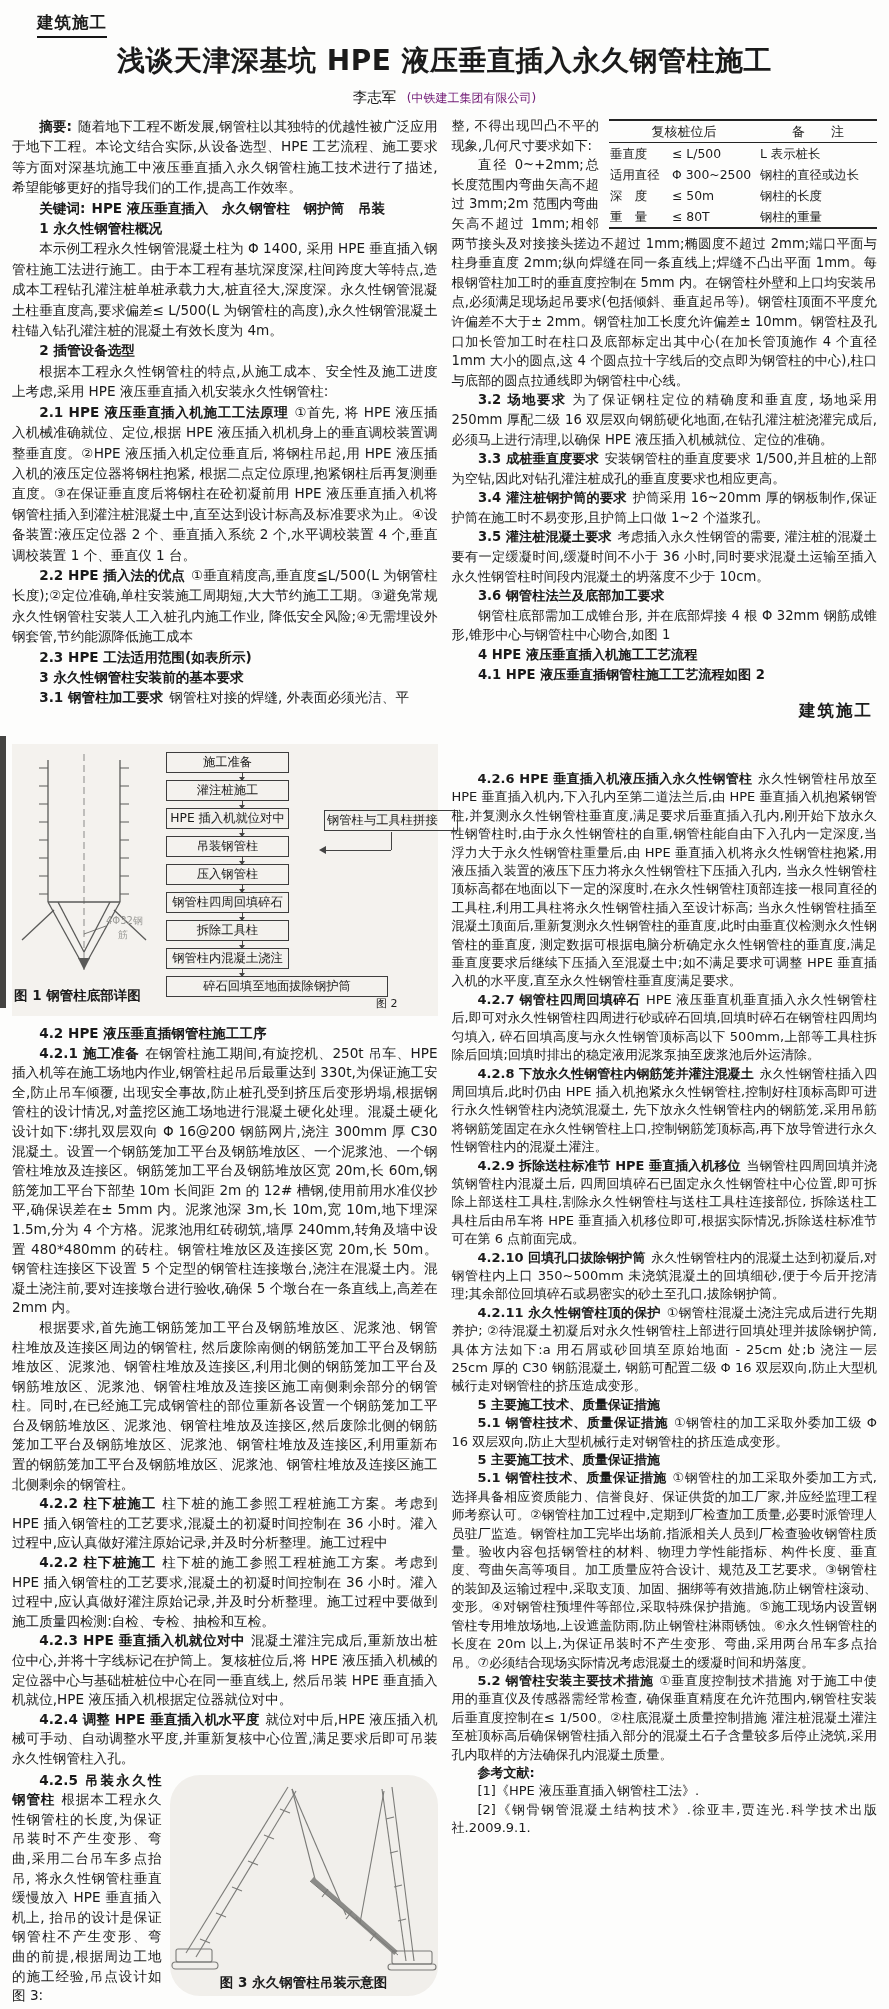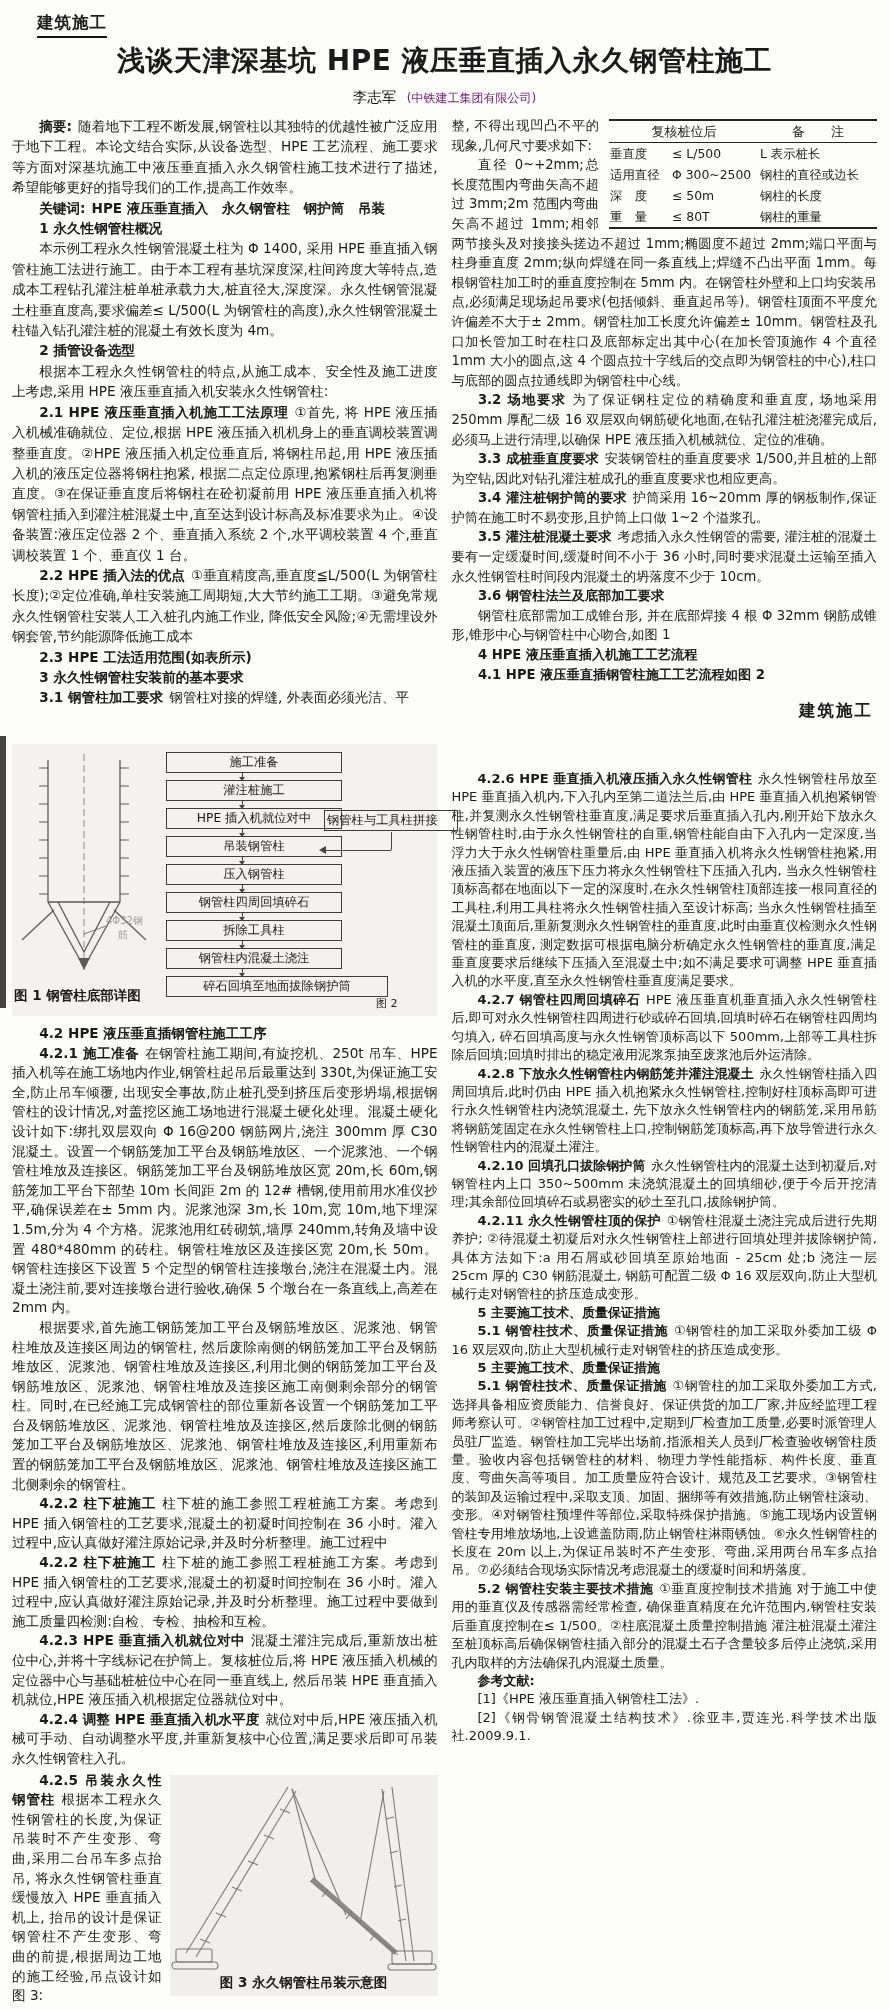--- a/index.html
+++ b/index.html
@@ -62,21 +62,21 @@
   .tbl-head div{text-align:center;font-size:13px;}
   .tbl-row{display:grid;grid-template-columns:62px 88px 1fr;}
   .tbl-row div{padding:0 1px;white-space:nowrap;overflow:hidden;}
 
   
   .figrow{display:flex;gap:10px;background:#f4f2ee;padding:8px 2px 2px 2px;}
   .fig1wrap{width:142px;flex:none;display:flex;flex-direction:column;}
   .fig1cap{font-weight:bold;font-size:13.5px;margin-top:2px;white-space:nowrap;}
   .fc{position:relative;flex:1;height:262px;}
   .fc-box{
-    width:176px;box-sizing:border-box;
+    width:123px;box-sizing:border-box;
     border:1.5px solid #3d3d3d;
     font-size:12.3px;line-height:17px;text-align:center;
     padding:1px 2px;background:transparent;white-space:nowrap;
   }
   .fc-box.wide{width:222px;}
   .fc-arrow{
     width:0;height:7px;border-left:1.2px solid #444;
     margin:0 0 0 76px;position:relative;
   }
   .fc-arrow::after{
@@ -95,21 +95,21 @@
     border:4px solid transparent;border-right:7px solid #444;
   }
   .fig2-label{position:absolute;left:210px;bottom:0;font-weight:normal;font-size:11px;}
 
   .h42{margin-top:8px;}
 
   
   .sec425{margin-top:2px;overflow:hidden;}
   .fig3wrap{
     float:right;width:268px;margin:4px 0 0 8px;
-    background:#f1efeb;text-align:center;
+    background:#f1efeb;text-align:center;border-radius:30px;
   }
   .fig3cap{font-weight:bold;font-size:13.5px;padding:2px 0 4px 0;}
 
   .scan-strip{position:absolute;left:0;top:4px;width:6px;height:272px;background:#454442;}
 
   .refs-head{font-weight:bold;}
   svg{display:block;}
 </style>
 </head>
 <body>
@@ -307,20 +307,21 @@
           <div class="fig3cap">图 3 永久钢管柱吊装示意图</div>
         </div>
         <p class="para ind"><b class="lead">4.2.5 吊装永久性钢管柱</b><span>根据本工程永久性钢管柱的长度,为保证吊装时不产生变形、弯曲,采用二台吊车多点抬吊, 将永久性钢管柱垂直缓慢放入 HPE 垂直插入机上, 抬吊的设计是保证钢管柱不产生变形、弯曲的前提,根据周边工地的施工经验,吊点设计如图 3:</span></p>
       </div>
     </div>
 
     <div class="col colR">
       <p class="para ind"><b class="lead">4.2.6 HPE 垂直插入机液压插入永久性钢管柱</b><span>永久性钢管柱吊放至 HPE 垂直插入机内,下入孔内至第二道法兰后,由 HPE 垂直插入机抱紧钢管柱,并复测永久性钢管柱垂直度,满足要求后垂直插入孔内,刚开始下放永久性钢管柱时,由于永久性钢管柱的自重,钢管柱能自由下入孔内一定深度,当浮力大于永久性钢管柱重量后,由 HPE 垂直插入机将永久性钢管柱抱紧,用液压插入装置的液压下压力将永久性钢管柱下压插入孔内, 当永久性钢管柱顶标高都在地面以下一定的深度时,在永久性钢管柱顶部连接一根同直径的工具柱,利用工具柱将永久性钢管柱插入至设计标高; 当永久性钢管柱插至混凝土顶面后,重新复测永久性钢管柱的垂直度,此时由垂直仪检测永久性钢管柱的垂直度, 测定数据可根据电脑分析确定永久性钢管柱的垂直度,满足垂直度要求后继续下压插入至混凝土中;如不满足要求可调整 HPE 垂直插入机的水平度,直至永久性钢管柱垂直度满足要求。</span></p>
       <p class="para ind"><b class="lead">4.2.7 钢管柱四周回填碎石</b><span>HPE 液压垂直机垂直插入永久性钢管柱后,即可对永久性钢管柱四周进行砂或碎石回填,回填时碎石在钢管柱四周均匀填入, 碎石回填高度与永久性钢管顶标高以下 500mm,上部等工具柱拆除后回填;回填时排出的稳定液用泥浆泵抽至废浆池后外运清除。</span></p>
       <p class="para ind"><b class="lead">4.2.8 下放永久性钢管柱内钢筋笼并灌注混凝土</b><span>永久性钢管柱插入四周回填后,此时仍由 HPE 插入机抱紧永久性钢管柱,控制好柱顶标高即可进行永久性钢管柱内浇筑混凝土, 先下放永久性钢管柱内的钢筋笼,采用吊筋将钢筋笼固定在永久性钢管柱上口,控制钢筋笼顶标高,再下放导管进行永久性钢管柱内的混凝土灌注。</span></p>
+      <p class="para ind"><b class="lead">4.2.9 拆除送柱标准节 HPE 垂直插入机移位</b><span>当钢管柱四周回填并浇筑钢管柱内混凝土后, 四周回填碎石已固定永久性钢管柱中心位置,即可拆除上部送柱工具柱,割除永久性钢管柱与送柱工具柱连接部位, 拆除送柱工具柱后由吊车将 HPE 垂直插入机移位即可,根据实际情况,拆除送柱标准节可在第 6 点前面完成。</span></p>
       <p class="para ind"><b class="lead">4.2.10 回填孔口拔除钢护筒</b><span>永久性钢管柱内的混凝土达到初凝后,对钢管柱内上口 350~500mm 未浇筑混凝土的回填细砂,便于今后开挖清理;其余部位回填碎石或易密实的砂土至孔口,拔除钢护筒。</span></p>
       <p class="para ind"><b class="lead">4.2.11 永久性钢管柱顶的保护</b><span>①钢管柱混凝土浇注完成后进行先期养护; ②待混凝土初凝后对永久性钢管柱上部进行回填处理并拔除钢护筒, 具体方法如下:a 用石屑或砂回填至原始地面 - 25cm 处;b 浇注一层 25cm 厚的 C30 钢筋混凝土, 钢筋可配置二级 Φ 16 双层双向,防止大型机械行走对钢管柱的挤压造成变形。</span></p>
       <p class="para ind"><b class="lead">5 主要施工技术、质量保证措施</b></p>
       <p class="para ind"><b class="lead">5.1 钢管柱技术、质量保证措施</b><span>①钢管柱的加工采取外委加工级 Φ 16 双层双向,防止大型机械行走对钢管柱的挤压造成变形。</span></p>
       <p class="para ind"><b class="lead">5 主要施工技术、质量保证措施</b></p>
       <p class="para ind"><b class="lead">5.1 钢管柱技术、质量保证措施</b><span>①钢管柱的加工采取外委加工方式,选择具备相应资质能力、信誉良好、保证供货的加工厂家,并应经监理工程师考察认可。②钢管柱加工过程中,定期到厂检查加工质量,必要时派管理人员驻厂监造。钢管柱加工完毕出场前,指派相关人员到厂检查验收钢管柱质量。验收内容包括钢管柱的材料、物理力学性能指标、构件长度、垂直度、弯曲矢高等项目。加工质量应符合设计、规范及工艺要求。③钢管柱的装卸及运输过程中,采取支顶、加固、捆绑等有效措施,防止钢管柱滚动、变形。④对钢管柱预埋件等部位,采取特殊保护措施。⑤施工现场内设置钢管柱专用堆放场地,上设遮盖防雨,防止钢管柱淋雨锈蚀。⑥永久性钢管柱的长度在 20m 以上,为保证吊装时不产生变形、弯曲,采用两台吊车多点抬吊。⑦必须结合现场实际情况考虑混凝土的缓凝时间和坍落度。</span></p>
       <p class="para ind"><b class="lead">5.2 钢管柱安装主要技术措施</b><span>①垂直度控制技术措施 对于施工中使用的垂直仪及传感器需经常检查, 确保垂直精度在允许范围内,钢管柱安装后垂直度控制在≤ 1/500。②柱底混凝土质量控制措施 灌注桩混凝土灌注至桩顶标高后确保钢管柱插入部分的混凝土石子含量较多后停止浇筑,采用孔内取样的方法确保孔内混凝土质量。</span></p>
       <p class="para ind refs-head"><b class="lead">参考文献:</b></p>
       <p class="para ind"><span>[1]《HPE 液压垂直插入钢管柱工法》.</span></p>
       <p class="para ind"><span>[2]《钢骨钢管混凝土结构技术》.徐亚丰,贾连光.科学技术出版社.2009.9.1.</span></p>

